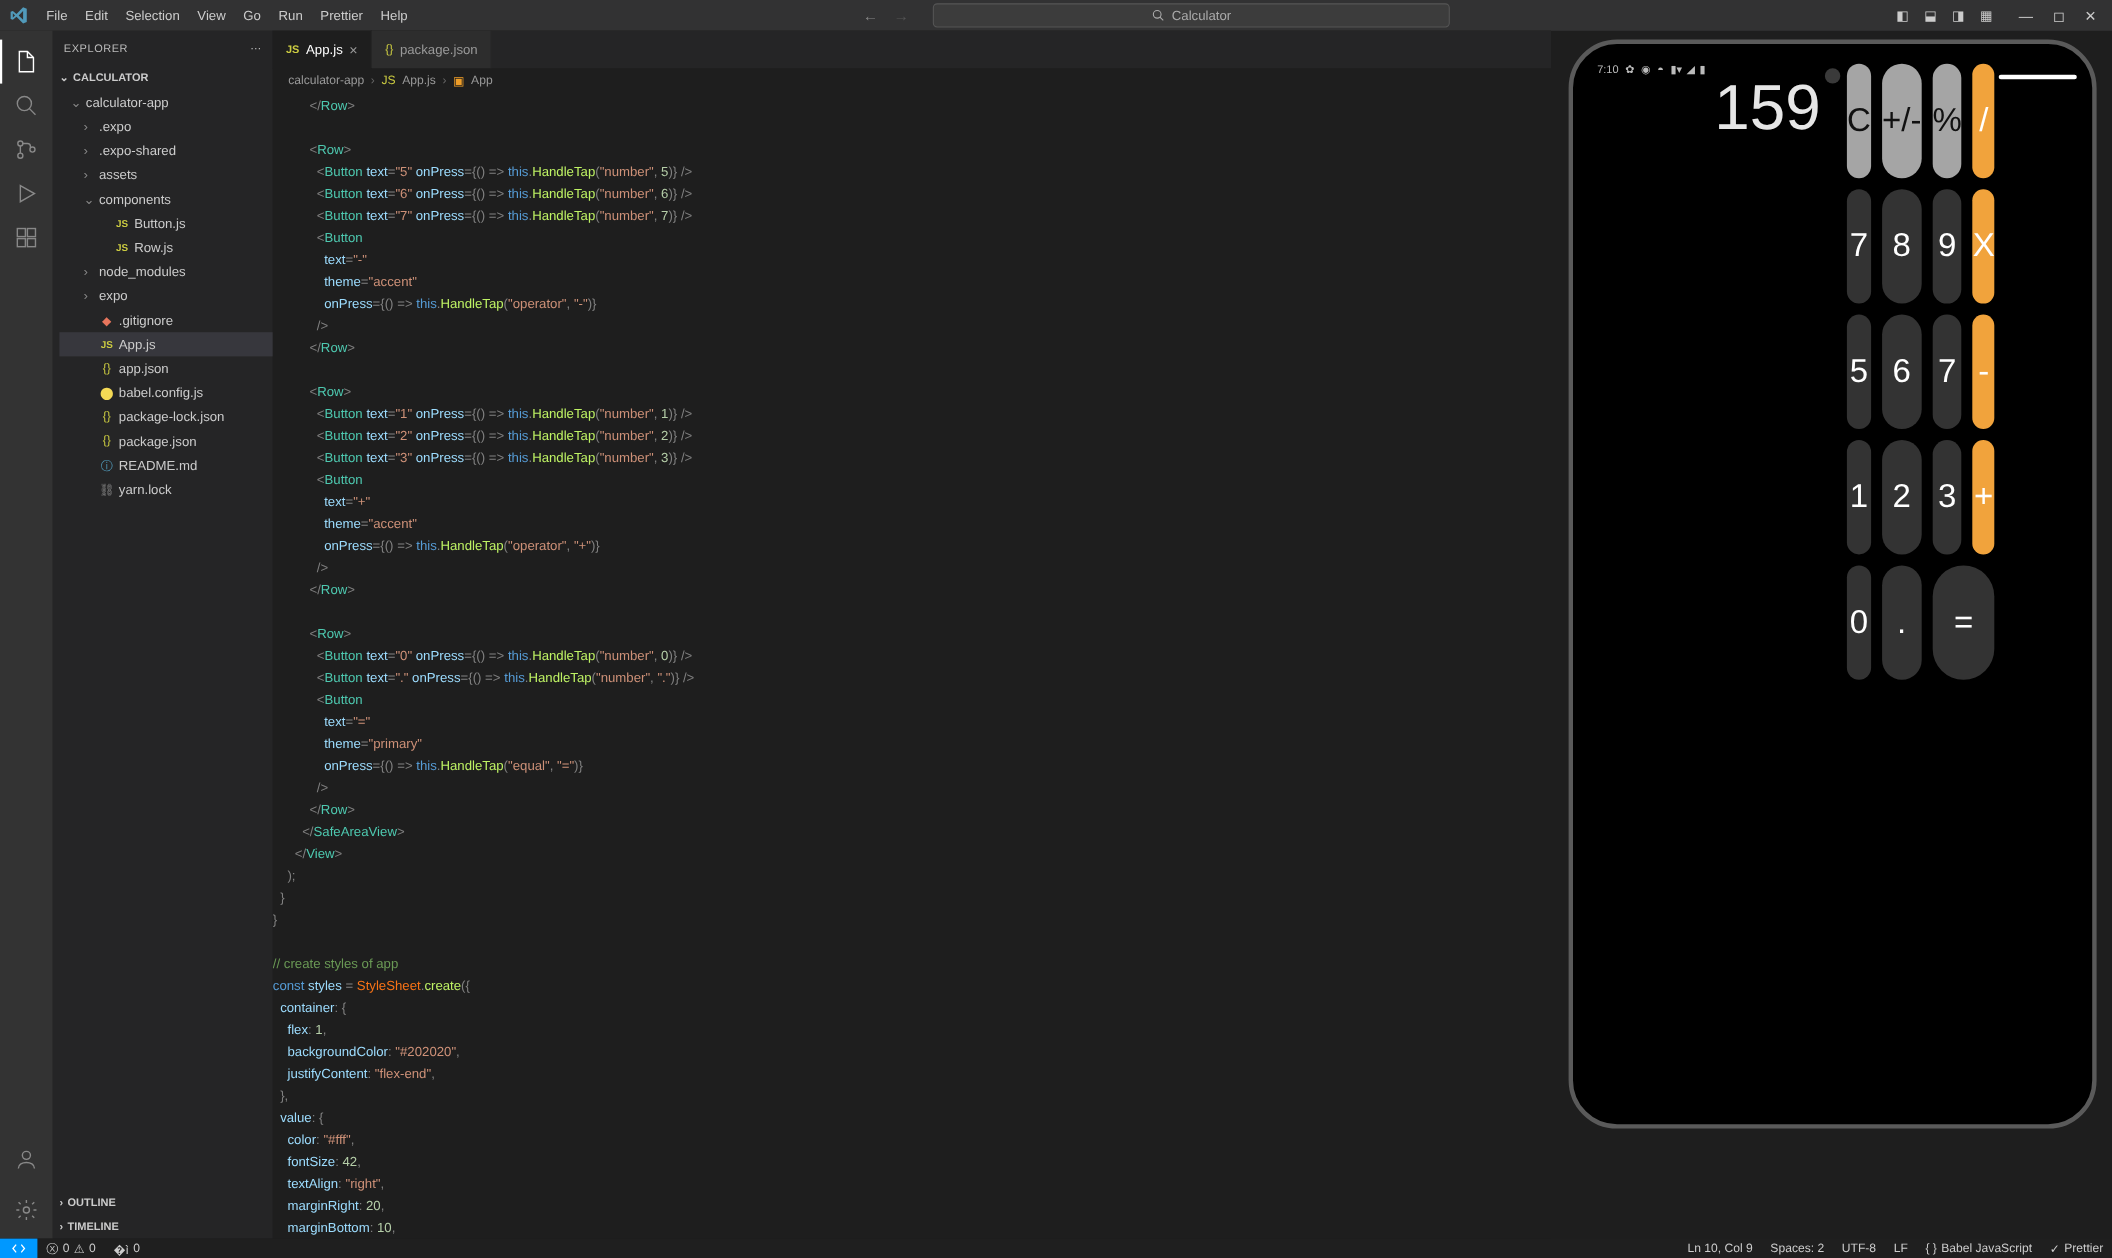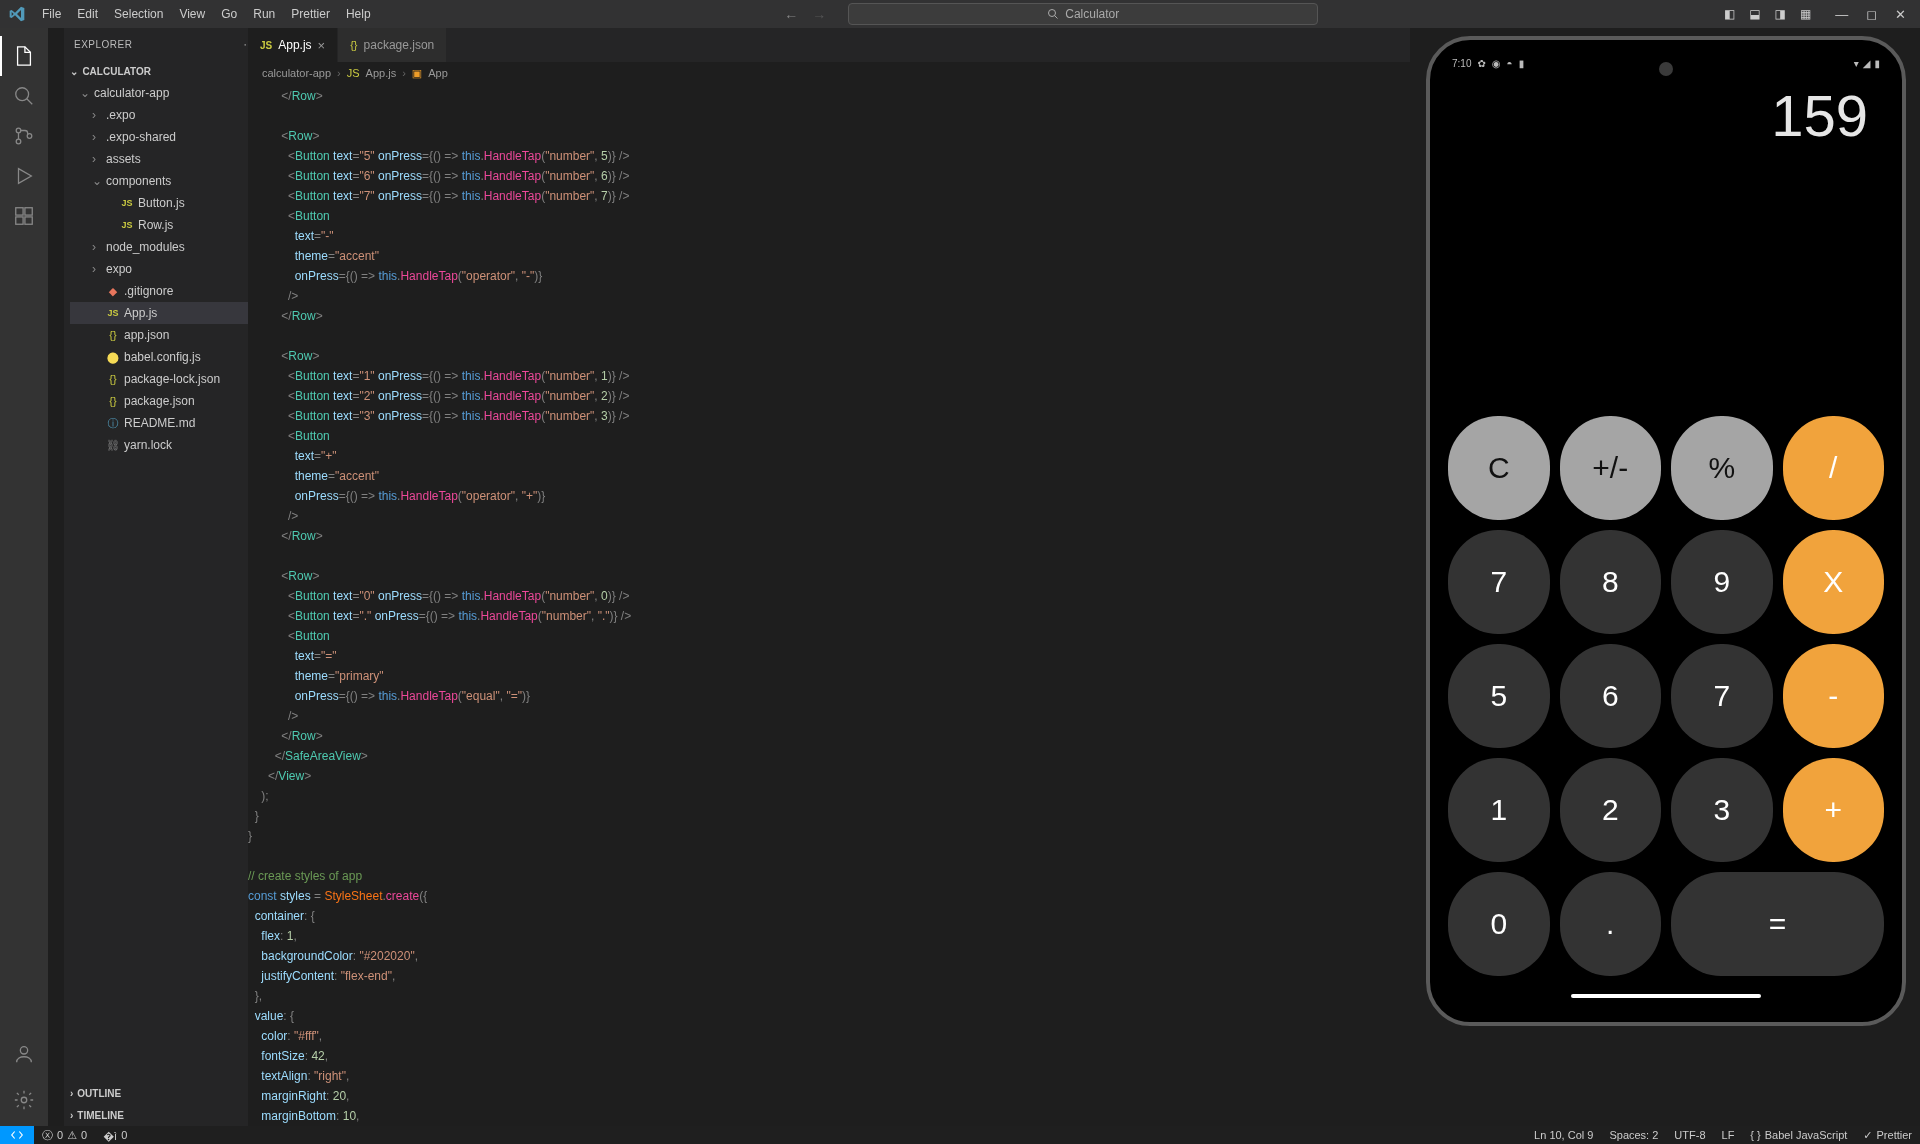--- a/index.html
+++ b/index.html
@@ -13,21 +13,21 @@
 .search-box{width:470px;height:22px;background:#3c3c3c;border-radius:4px;display:flex;align-items:center;justify-content:center;gap:6px;color:#aaa;font-size:12px;border:1px solid #555}
 .win-controls{display:flex;gap:18px;padding:0 14px;color:#ccc;font-size:13px}
 .layout-icons{display:flex;gap:14px;padding-right:10px;color:#ccc;font-size:12px}
 
 .activity-bar{position:absolute;top:28px;left:0;width:48px;height:1098px;background:#333333;display:flex;flex-direction:column;align-items:center;padding-top:8px}
 .activity-bar .ab-item{width:48px;height:40px;display:flex;align-items:center;justify-content:center;color:#888;font-size:20px;position:relative}
 .activity-bar .ab-item.active{color:#fff}
 .activity-bar .ab-item.active::before{content:"";position:absolute;left:0;top:0;width:2px;height:40px;background:#fff}
 .activity-bar .bottom{margin-top:auto;margin-bottom:6px}
 
-.sidebar{position:absolute;top:28px;left:64px;width:200px;height:1098px;background:#252526;font-size:12px;color:#ccc}
+.sidebar{position:absolute;top:28px;left:48px;width:200px;height:1098px;background:#252526;font-size:12px;color:#ccc}
 .sb-header{height:32px;display:flex;align-items:center;justify-content:space-between;padding:0 10px;font-size:10px;letter-spacing:.5px;color:#bbb}
 .sb-section{height:22px;display:flex;align-items:center;padding-left:6px;font-weight:700;font-size:10px;gap:4px}
 .sb-tree{padding-left:6px}
 .sb-row{height:22px;display:flex;align-items:center;padding-left:10px;gap:4px;color:#ccc}
 .sb-row.d1{padding-left:22px}
 .sb-row.d2{padding-left:36px}
 .sb-row.active{background:#37373d}
 .sb-row .chev{width:10px;display:inline-block;color:#888}
 .sb-row .ic{width:14px;display:inline-flex;justify-content:center;font-size:11px}
 .sb-bottom{position:absolute;bottom:0;left:0;right:0}
@@ -43,27 +43,27 @@
 
 .code-area{flex:1;display:flex;font-family:Consolas,"Courier New",monospace;font-size:12px;line-height:20px;overflow:hidden;padding-top:2px}
 .gutter{width:50px;text-align:right;color:#6e7681;padding-right:14px}
 .code{color:#d4d4d4;white-space:pre}
 .c-el{color:#4ec9b0}
 .c-at{color:#9cdcfe}
 .c-st{color:#ce9178}
 .c-pn{color:#808080}
 .c-kw{color:#569cd6}
 .c-vr{color:#9cdcfe}
-.c-fn{color:#ec4899}
+.c-fn{color:#bef264}
 .c-nm{color:#b5cea8}
 .c-cm{color:#6a9955}
 .c-pr{color:#9cdcfe}
 .c-cl{color:#f97316}
 
-.emulator{position:absolute;top:36px;right:14px;width:480px;height:990px;border:4px solid #5a5a5a;border-radius:44px;background:#000;padding:14px 14px 24px 14px;display:flex;flex-direction:column}
+.emulator{position:absolute;top:36px;right:14px;width:480px;height:990px;border:4px solid #5a5a5a;border-radius:44px;background:#000;padding:14px 14px 24px 14px;display:flex;flex-direction:row}
 .phone-status{height:18px;display:flex;align-items:center;font-size:10px;color:#bbb;padding:0 8px;justify-content:space-between}
 .ps-left{display:flex;gap:6px;align-items:center}
 .ps-center{width:14px;height:14px;border-radius:50%;background:#3a3a3a;position:absolute;left:50%;transform:translateX(-50%);top:22px}
 .ps-right{display:flex;gap:4px;align-items:center}
 .calc-disp{flex:1;display:flex;align-items:flex-start;justify-content:flex-end;padding:10px 20px 6px 0;color:#e6e6e6;font-size:58px;font-weight:400}
 .calc-grid{display:grid;grid-template-columns:repeat(4,1fr);grid-auto-rows:104px;gap:10px;padding:4px}
 .calc-btn{border-radius:50px;display:flex;align-items:center;justify-content:center;font-size:30px;color:#fff;background:#333333}
 .calc-btn.light{background:#a5a5a5;color:#111}
 .calc-btn.accent{background:#f1a33c;color:#fff}
 .calc-btn.wide{grid-column:span 2}

